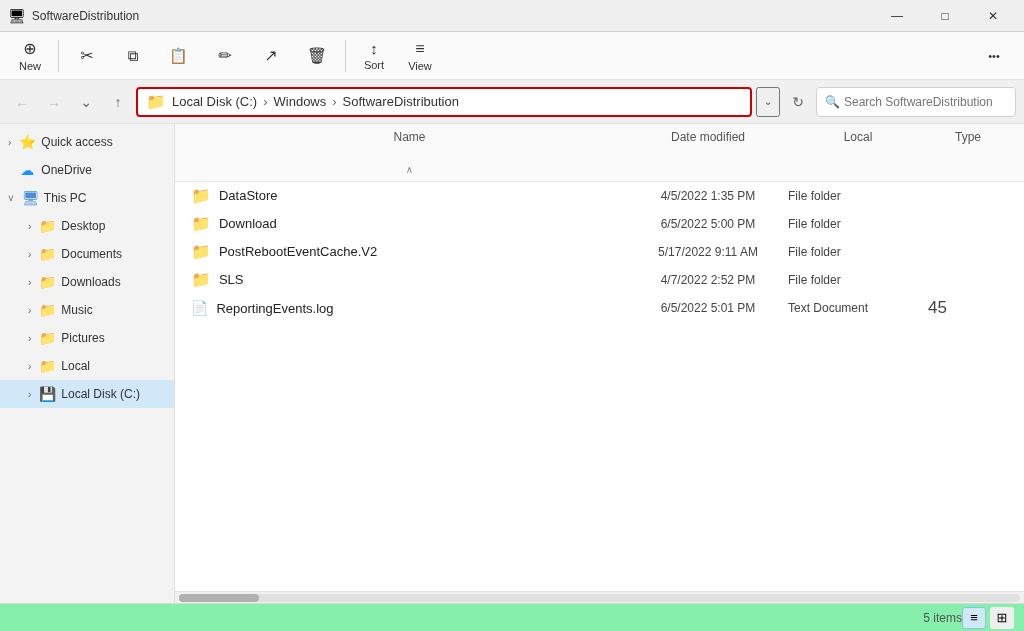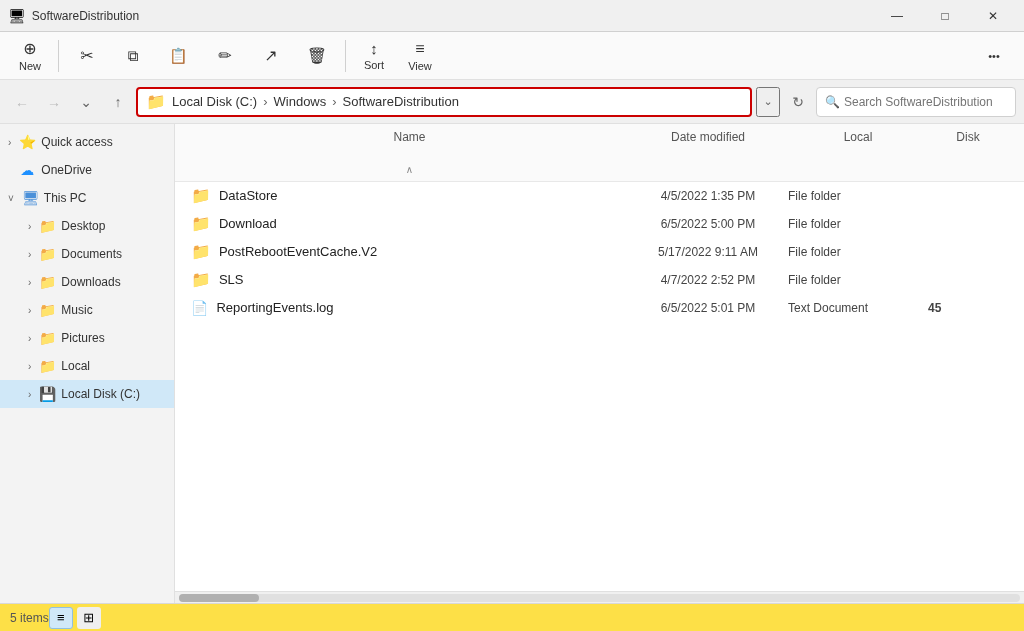--- a/index.html
+++ b/index.html
@@ -123,26 +123,26 @@
       min-height: 28px;
       cursor: pointer;
       border-bottom: 1px solid transparent;
     }
     .file-name-cell { display: flex; align-items: center; gap: 8px; }
     .folder-icon { font-size: 16px; }
     .file-icon { font-size: 14px; }
     .file-name { font-size: 13px; color: #222; }
     .file-date { font-size: 12px; color: #444; text-align: center; }
     .file-type { font-size: 12px; color: #444; }
-    .file-size { font-size: 12px; color: #444; font-weight: bold; }
+    .file-size { font-size: 17px; color: #444; }
 
     
     .status-bar {
-      height: 28px; background: #fde047; border-top: 1px solid #d8d8d8;
-      display: flex; align-items: center; justify-content: flex-start;
+      height: 28px; background: #86efac; border-top: 1px solid #d8d8d8;
+      display: flex; align-items: center; justify-content: flex-end;
       padding: 0 10px; font-size: 12px; color: #555;
     }
     .status-right { display: flex; gap: 4px; }
     .view-toggle-btn {
       width: 24px; height: 22px; display: flex; align-items: center; justify-content: center;
       cursor: pointer; border-radius: 3px; border: 1px solid transparent; font-size: 13px;
     }
     .view-toggle-btn.active { background: #d0e8f8; border-color: #90c0e0; }
 
     
@@ -305,21 +305,21 @@
         <span>Name</span>
         <span class="sort-icon">∧</span>
       </div>
       <div class="file-header-col">
         <span>Date modified</span>
       </div>
       <div class="file-header-col">
         <span>Local</span>
       </div>
       <div class="file-header-col">
-        <span>Disk</span>
+        <span>Type</span>
       </div>
     </div>
 
     <div class="file-list" id="file-list-container">
     <div class="file-row">
       <div class="file-name-cell">
         <span class="folder-icon" style="color:#e8a020;">📁</span>
         <span class="file-name">DataStore</span>
       </div>
       <div class="file-date">4/5/2022 1:35 PM</div>

